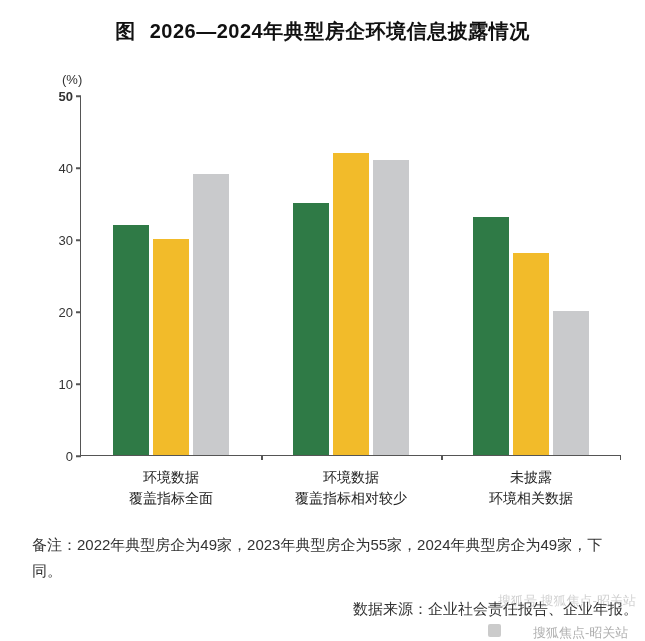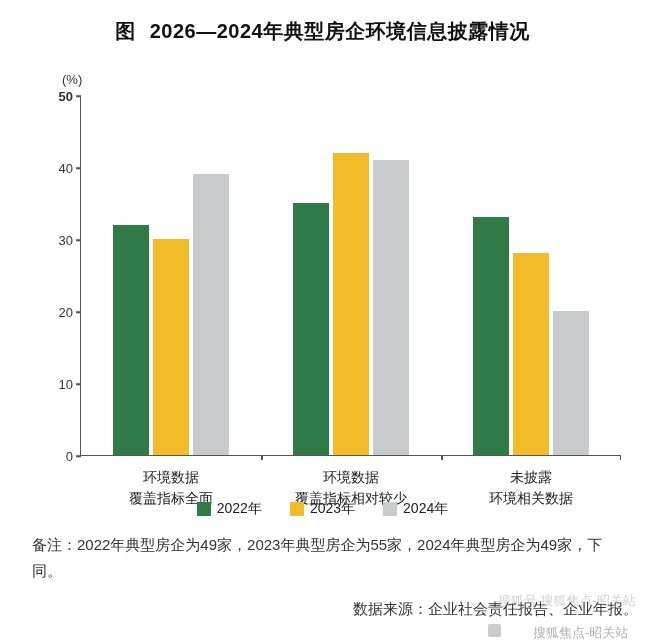--- a/index.html
+++ b/index.html
@@ -240,34 +240,20 @@
           <div class="xlabel">
             <div>未披露</div>
             <div>环境相关数据</div>
           </div>
         </div>
         <div class="xsep" style="left: 360px;"></div>
         <div class="xsep" style="left: 538.5px;"></div>
       </div>
   </div>
 
-  <div class="legend" id="legend">
-      <div class="legend-item">
-        <span class="legend-swatch" style="background: rgb(47, 122, 70);"></span>
-        <span>2022年</span>
-      </div>
-      <div class="legend-item">
-        <span class="legend-swatch" style="background: rgb(242, 187, 42);"></span>
-        <span>2023年</span>
-      </div>
-      <div class="legend-item">
-        <span class="legend-swatch" style="background: rgb(201, 202, 204);"></span>
-        <span>2024年</span>
-      </div>
-    </div>
 
   <div class="note">备注：2022年典型房企为49家，2023年典型房企为55家，2024年典型房企为49家，下同。</div>
   <div class="source">数据来源：企业社会责任报告、企业年报。</div>
 
   <div class="wm wm-a">搜狐号 搜狐焦点-昭关站</div>
   <div class="wm-logo"></div>
   <div class="wm wm-b">搜狐焦点-昭关站</div>
 
 </div>
 

